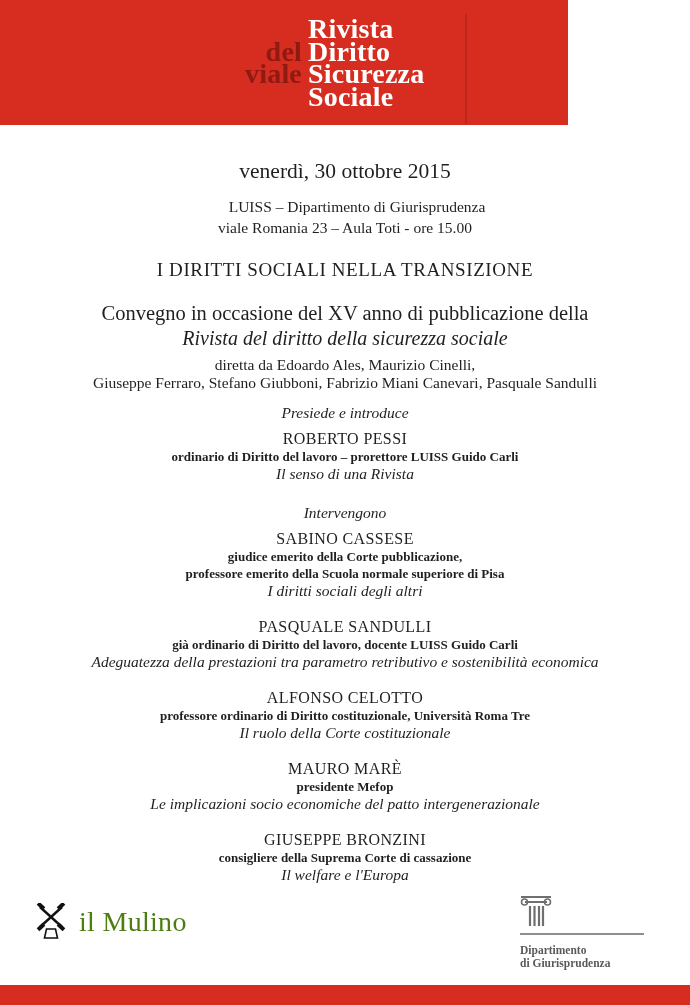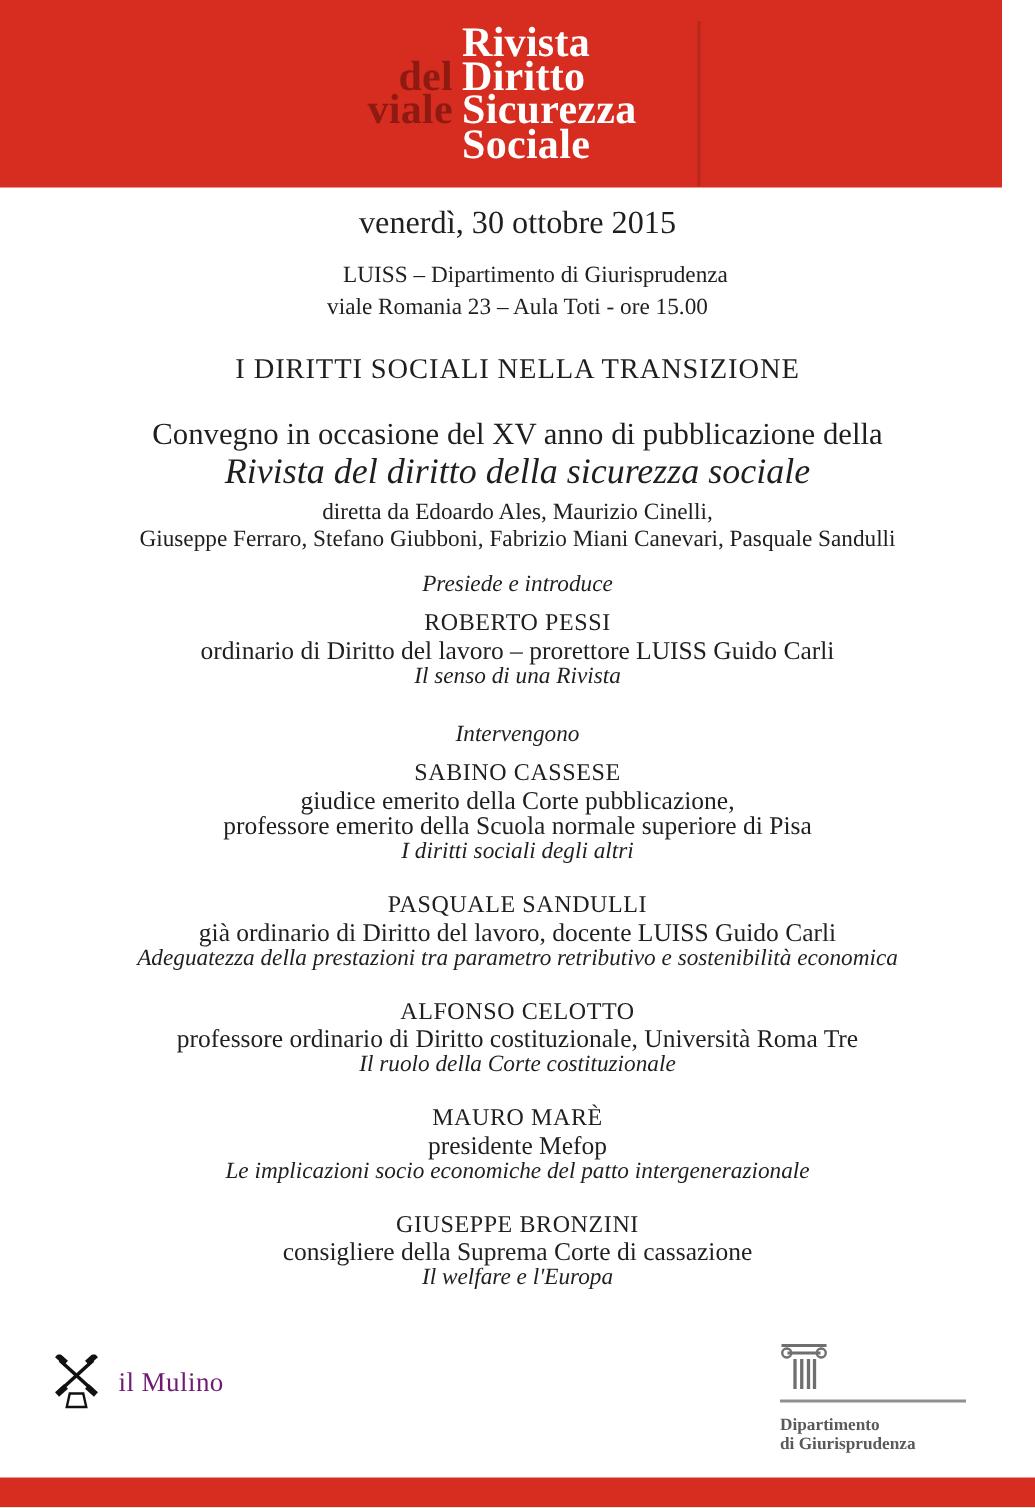--- a/index.html
+++ b/index.html
@@ -7,21 +7,21 @@
     position:relative;
     width:690px;height:1005px;
     margin:0 auto;
     background:#ffffff;
     font-family:"Liberation Serif","DejaVu Serif",serif;
     color:#1f1f1f;
     overflow:hidden;
   }
   
   .banner{
-    position:absolute;top:0;left:0;width:668px;height:125px;
+    position:absolute;top:0;left:0;width:568px;height:125px;
     background:#d62d20;
   }
   .banner-divider{
     position:absolute;left:465px;top:14px;width:2px;height:110px;
     background:#b9281a;
   }
   .logo{
     position:absolute;left:240px;top:18px;
     display:grid;
     grid-template-columns:62px auto;
@@ -36,49 +36,49 @@
   }
   .logo .main{
     grid-column:2;text-align:left;color:#ffffff;
   }
   
   .body{
     position:absolute;top:125px;left:0;width:690px;
     text-align:center;
   }
   .date{
-    margin-top:10px;
+    margin-top:33px;
     font-size:21.5px;line-height:26px;text-align:center;
   }
   .loc{font-size:15.5px;line-height:21px;}
   .loc-first{margin-top:12px;padding-left:24px;}
   .title{
     margin-top:20px;
     font-size:19px;line-height:24px;letter-spacing:0.6px;
   }
   .sub1{margin-top:18px;font-size:20.5px;line-height:26px;}
-  .sub2{font-style:italic;font-size:24px;line-height:25px;}
+  .sub2{font-style:italic;font-size:20px;line-height:25px;}
   .directors{font-size:15.5px;line-height:18px;}
   .directors-first{margin-top:5px;}
   .heading{font-style:italic;font-size:15.5px;line-height:18px;}
   .heading-chair{margin-top:12px;}
   .heading-interv{margin-top:22px;}
   .block{margin-top:18px;}
   .block-first{margin-top:7px;}
   .name{font-size:16px;line-height:19px;letter-spacing:0.4px;}
-  .role{font-size:17px;line-height:17px;}
+  .role{font-size:13px;line-height:17px;font-weight:bold;}
   .talk{font-style:italic;font-size:15.5px;line-height:17px;}
   
   .mulino{
     position:absolute;left:36px;top:903px;
     display:flex;align-items:center;
   }
   .mulino-label{
     margin-left:13px;
-    font-size:18px;color:#701a75;letter-spacing:0.3px;
+    font-size:28px;color:#4d7c0f;letter-spacing:0.3px;
   }
   .luiss{
     position:absolute;left:520px;top:894px;width:124px;
     color:#6f6f6f;
   }
   .luiss-row{display:flex;align-items:flex-start;}
   .luiss-label{
     font-size:33px;line-height:34px;color:#6f6f6f;
     letter-spacing:1px;margin-left:4px;
   }

